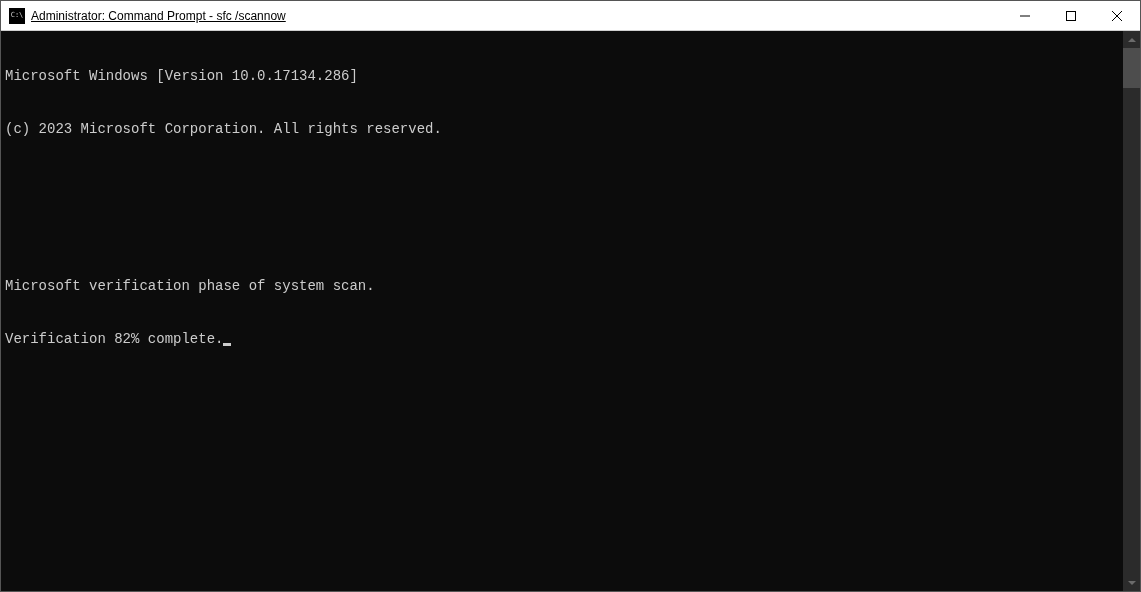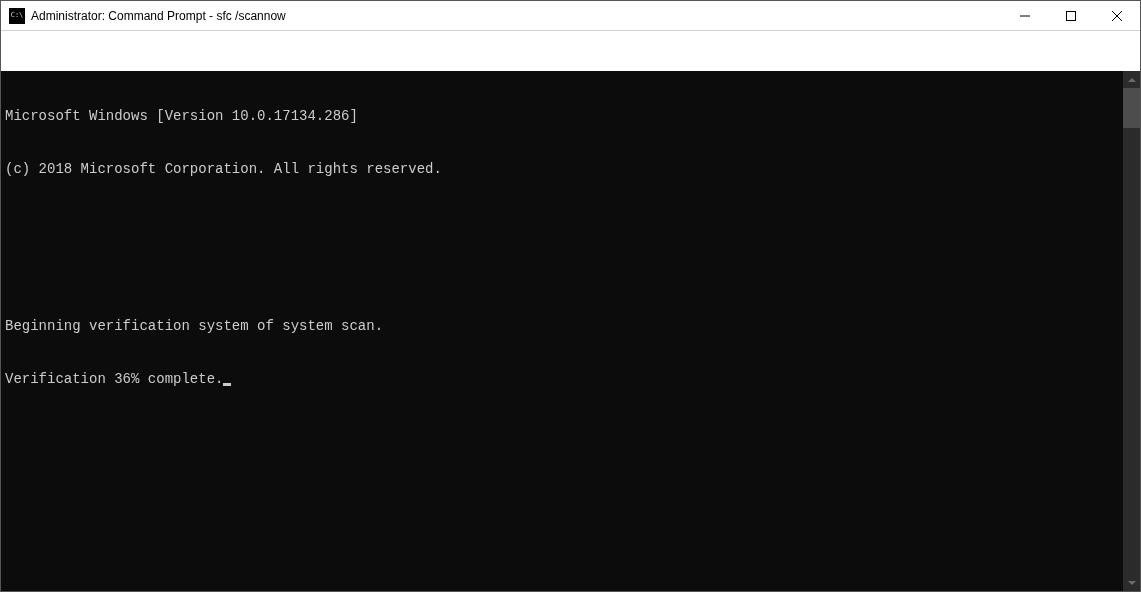--- a/index.html
+++ b/index.html
@@ -21,20 +21,21 @@
       display: flex;
       flex-direction: column;
     }
     .titlebar {
       height: 30px;
       background: #fff;
       display: flex;
       align-items: center;
       border-bottom: 1px solid #d0d0d0;
       user-select: none;
+      text-decoration: underline;
     }
     .titlebar-icon {
       width: 16px;
       height: 16px;
       margin-left: 8px;
       margin-right: 6px;
       background: #000;
       display: flex;
       align-items: center;
       justify-content: center;
@@ -64,21 +65,20 @@
       justify-content: center;
       font-family: 'Segoe UI', sans-serif;
       font-size: 10px;
       color: #000;
     }
     .window-body {
       flex: 1;
       display: flex;
       background: #0c0c0c;
       position: relative;
-      margin-top: 40px;
     }
     .terminal {
       flex: 1;
       background: #0c0c0c;
       color: #cccccc;
       font-family: 'Consolas', 'Courier New', monospace;
       font-size: 14px;
       line-height: 1.25;
       padding: 2px 4px;
       white-space: pre;
@@ -141,26 +141,26 @@
         <svg width="10" height="10" viewBox="0 0 10 10">
             <line x1="0" y1="0" x2="10" y2="10" stroke="currentColor" stroke-width="1"></line>
             <line x1="10" y1="0" x2="0" y2="10" stroke="currentColor" stroke-width="1"></line>
           </svg>
       </div>
     </div>
   </div>
   <div class="window-body">
     <div class="terminal">
       <div class="terminal-line">Microsoft Windows [Version 10.0.17134.286]</div>
-      <div class="terminal-line">(c) 2018 Microsoft Corporation. All rights reserved.</div>
+      <div class="terminal-line">(c) 2023 Microsoft Corporation. All rights reserved.</div>
       <div class="terminal-line"></div>
       <div class="terminal-line"></div>
       <div class="terminal-line"></div>
-      <div class="terminal-line">Beginning verification system of system scan.</div>
-      <div class="terminal-line"><span>Verification 36% complete.</span><span class="cursor"></span></div>
+      <div class="terminal-line">Microsoft verification phase of system scan.</div>
+      <div class="terminal-line"><span>Verification 82% complete.</span><span class="cursor"></span></div>
     </div>
     <div class="scrollbar">
       <div class="scroll-arrow">
         <svg width="8" height="4" viewBox="0 0 8 4">
             <polygon points="4,0 8,4 0,4" fill="currentColor"></polygon>
           </svg>
       </div>
       <div class="scroll-thumb"></div>
       <div class="scroll-arrow">
         <svg width="8" height="4" viewBox="0 0 8 4">

